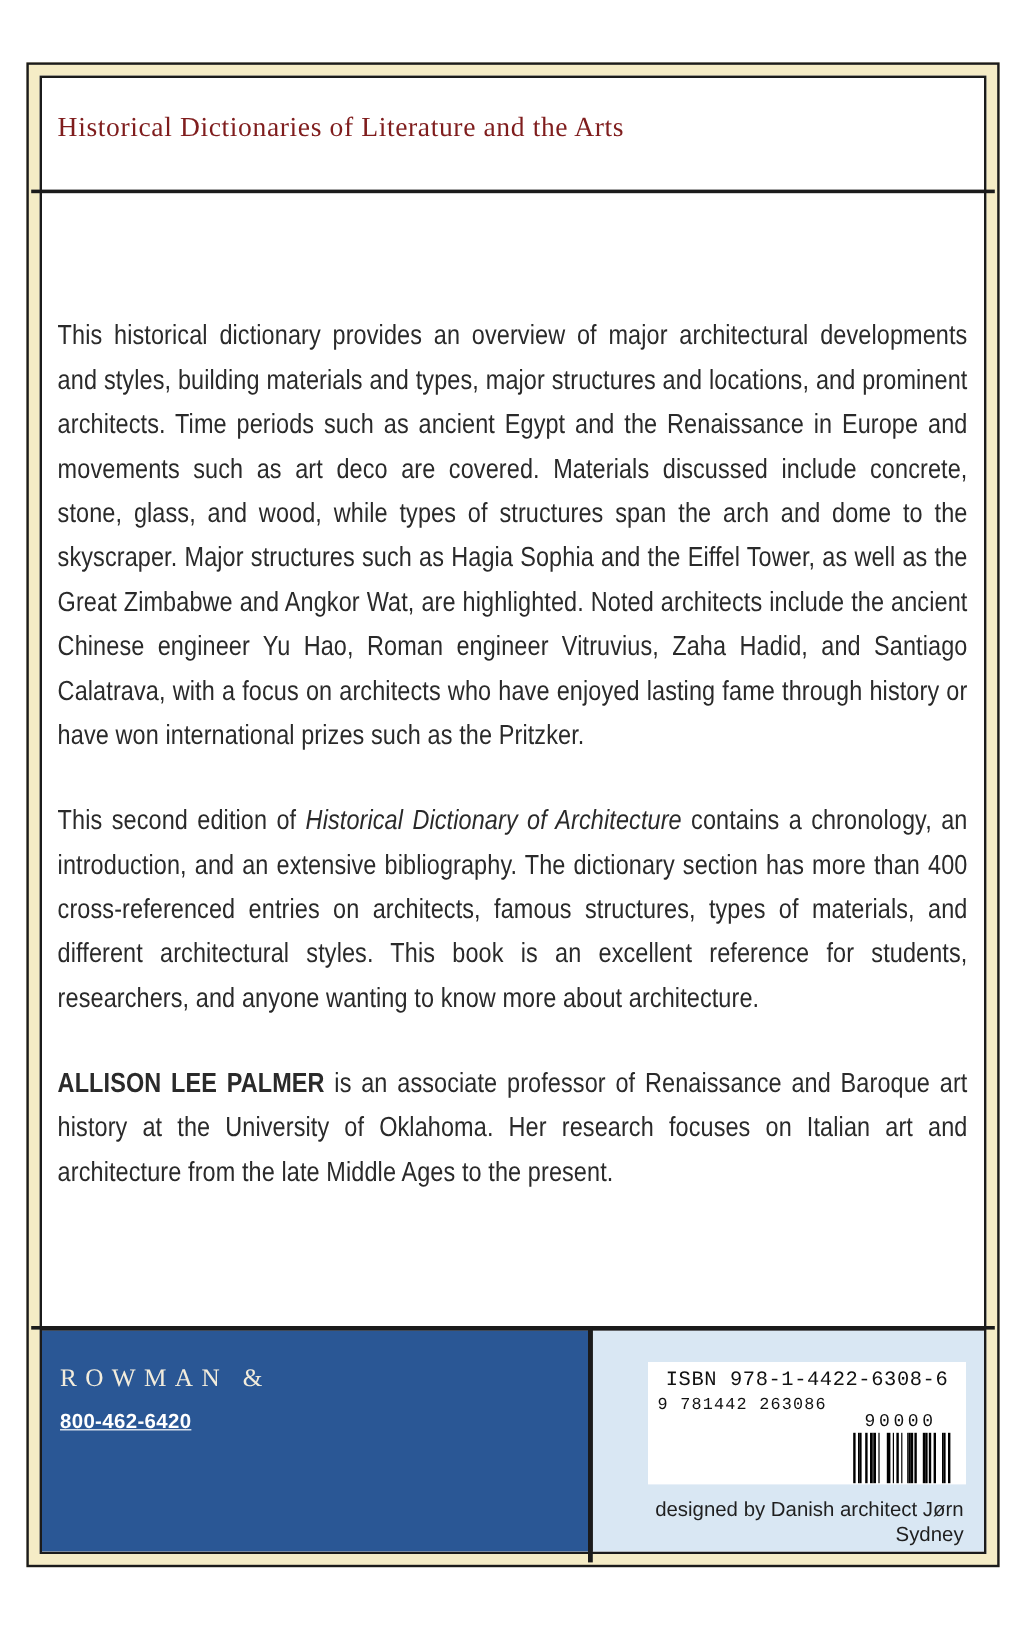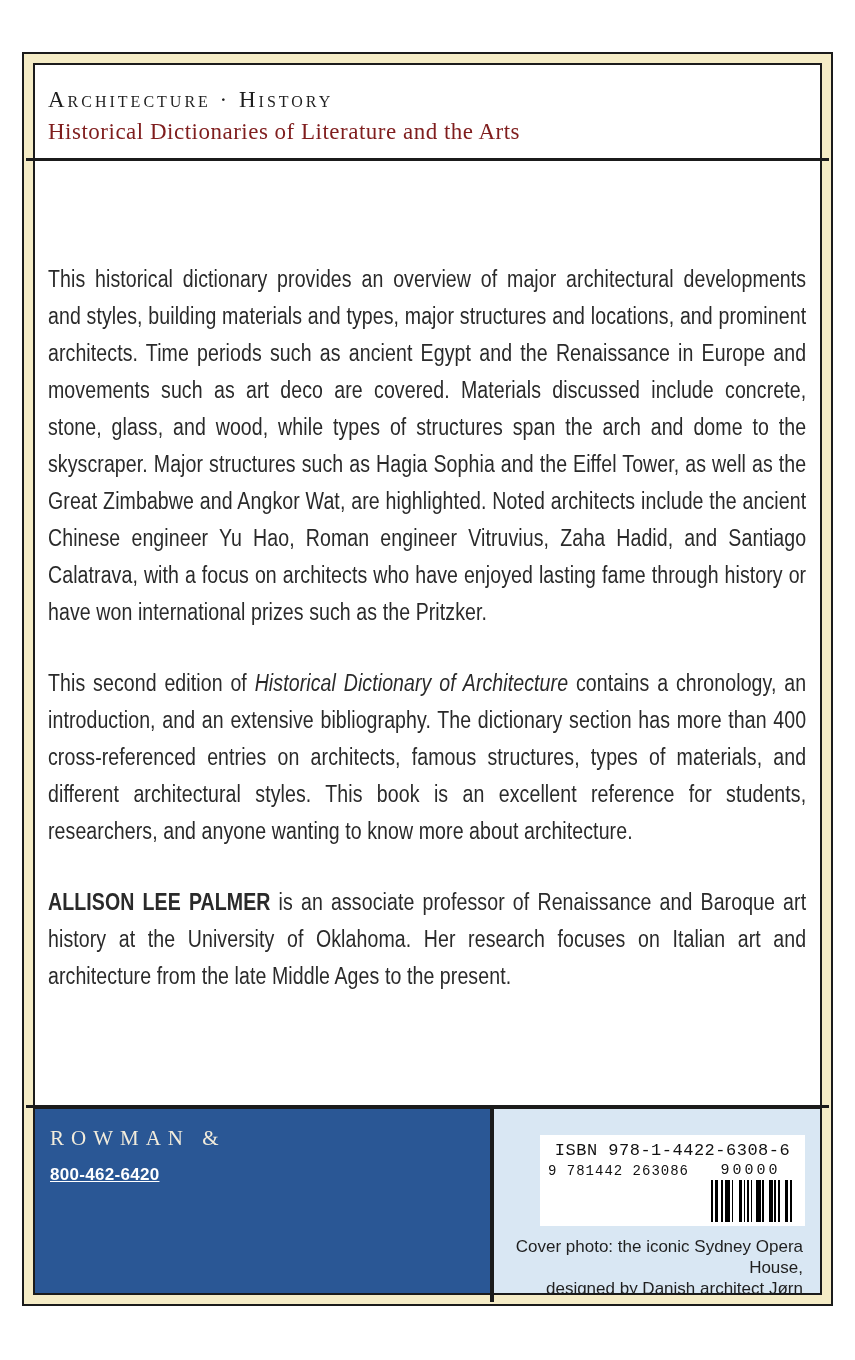--- a/index.html
+++ b/index.html
@@ -49,21 +49,21 @@
   p.author-bio{margin-top:34px;}
   .italic{font-style:italic;}
   .bold-name{font-weight:bold;}
 
   .bottom-band{
     flex:0 0 auto;height:187px;display:flex;border-top:3px solid #1b1b1b;
     box-sizing:border-box;
   }
   .publisher-panel{
     width:455px;background:#2a5795;box-sizing:border-box;
-    padding:16px 0 0 15px;flex:0 0 auto;
+    padding:26px 0 0 15px;flex:0 0 auto;
   }
   .band-divider{width:4px;background:#1b1b1b;flex:0 0 auto;}
   .logo-line{
     font-family:"Liberation Serif",serif;color:#f2ecdc;font-size:21px;
     letter-spacing:7px;line-height:26px;white-space:nowrap;
   }
   .pub-phone{color:#ffffff;font-size:17px;font-weight:bold;margin-top:14px;letter-spacing:0.3px;text-decoration:underline;}
   .pub-web{color:#ffffff;font-size:17px;font-weight:bold;margin-top:5px;letter-spacing:0.3px;}
 
   .barcode-panel{
@@ -77,35 +77,34 @@
   }
   .bc-mono{font-family:"Liberation Mono","DejaVu Sans Mono",monospace;font-weight:normal;color:#111;}
   .bc-isbn{font-size:17px;text-align:center;letter-spacing:0.5px;white-space:nowrap;}
   .bc-body{display:flex;margin-top:2px;flex:1;}
   .bc-main{width:156px;display:flex;flex-direction:row;}
   .bars{position:relative;background:#fff;}
   .bars i{position:absolute;top:0;bottom:0;background:#000;}
   .bc-main-bars{height:44px;}
   .bc-main-digits{font-size:14px;letter-spacing:1px;text-align:center;margin-top:1px;white-space:nowrap;}
   .bc-addon{flex:1;display:flex;flex-direction:column;align-items:center;justify-content:flex-start;}
-  .bc-price{font-size:15px;letter-spacing:3px;margin-top:0;}
+  .bc-price{font-size:15px;letter-spacing:3px;margin-top:14px;}
   .bc-addon-bars{height:42px;width:82px;margin-top:1px;}
   .photo-credit{
     margin-top:10px;text-align:right;font-size:17px;line-height:21px;color:#1f1f1f;
     padding-right:2px;
   }
 </style>
 </head>
 <body>
 
 <div class="frame">
   <div class="inner">
 
     <div class="series-header">
-      <div class="series-category">Architecture · History</div>
       <div class="series-title">Historical Dictionaries of Literature and the Arts</div>
     </div>
 
     <div class="main-text">
       <div class="text-scale">
         <p class="para-1">This historical dictionary provides an overview of major architectural developments and styles, building materials and types, major structures and locations, and prominent architects. Time periods such as ancient Egypt and the Renaissance in Europe and movements such as art deco are covered. Materials discussed include concrete, stone, glass, and wood, while types of structures span the arch and dome to the skyscraper. Major structures such as Hagia Sophia and the Eiffel Tower, as well as the Great Zimbabwe and Angkor Wat, are highlighted. Noted architects include the ancient Chinese engineer Yu Hao, Roman engineer Vitruvius, Zaha Hadid, and Santiago Calatrava, with a focus on architects who have enjoyed lasting fame through history or have won international prizes such as the Pritzker.</p>
         <p class="para-2"><span>This second edition of </span><span class="italic">Historical Dictionary of Architecture</span><span> contains a chronology, an introduction, and an extensive bibliography. The dictionary section has more than 400 cross-referenced entries on architects, famous structures, types of materials, and different architectural styles. This book is an excellent reference for students, researchers, and anyone wanting to know more about architecture.</span></p>
         <p class="author-bio"><span class="bold-name">ALLISON LEE PALMER</span><span> is an associate professor of Renaissance and Baroque art history at the University of Oklahoma. Her research focuses on Italian art and architecture from the late Middle Ages to the present.</span></p>
       </div>
     </div>
@@ -193,21 +192,20 @@
                   <i style="left:79.167%;width:2.133%"></i>
                   <i style="left:83.333%;width:2.133%"></i>
                   <i style="left:91.667%;width:2.133%"></i>
                   <i style="left:93.750%;width:2.133%"></i>
                   <i style="left:97.917%;width:2.133%"></i>
                 </div>
             </div>
           </div>
         </div>
         <div class="photo-credit">
-          <div>Cover photo: the iconic Sydney Opera House,</div>
           <div>designed by Danish architect Jørn Sydney</div>
         </div>
       </div>
     </div>
 
   </div>
   <div class="rule-h header-rule"></div>
   <div class="rule-h band-rule"></div>
   <div class="rule-v"></div>
 </div>

